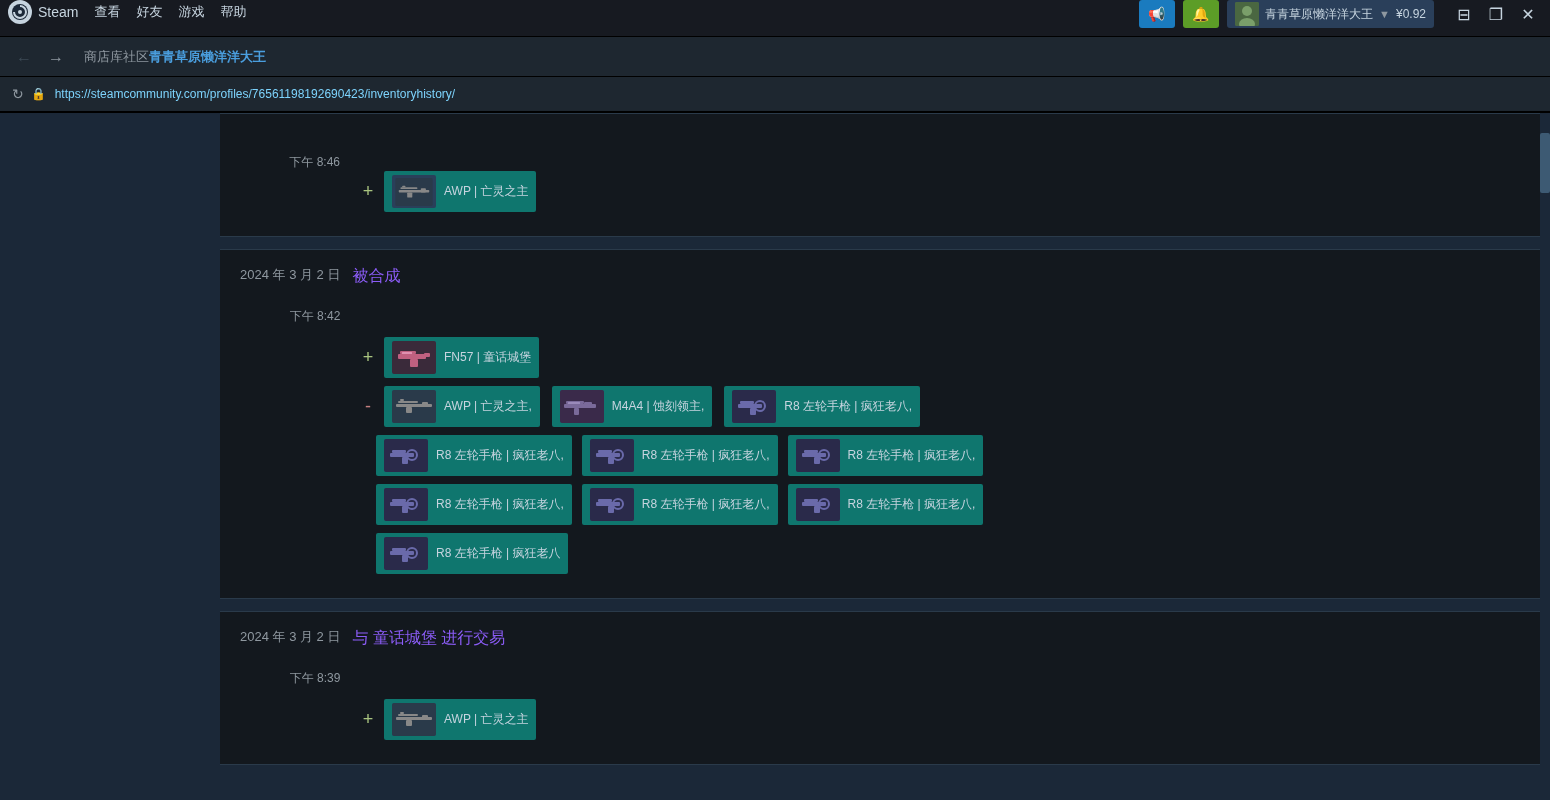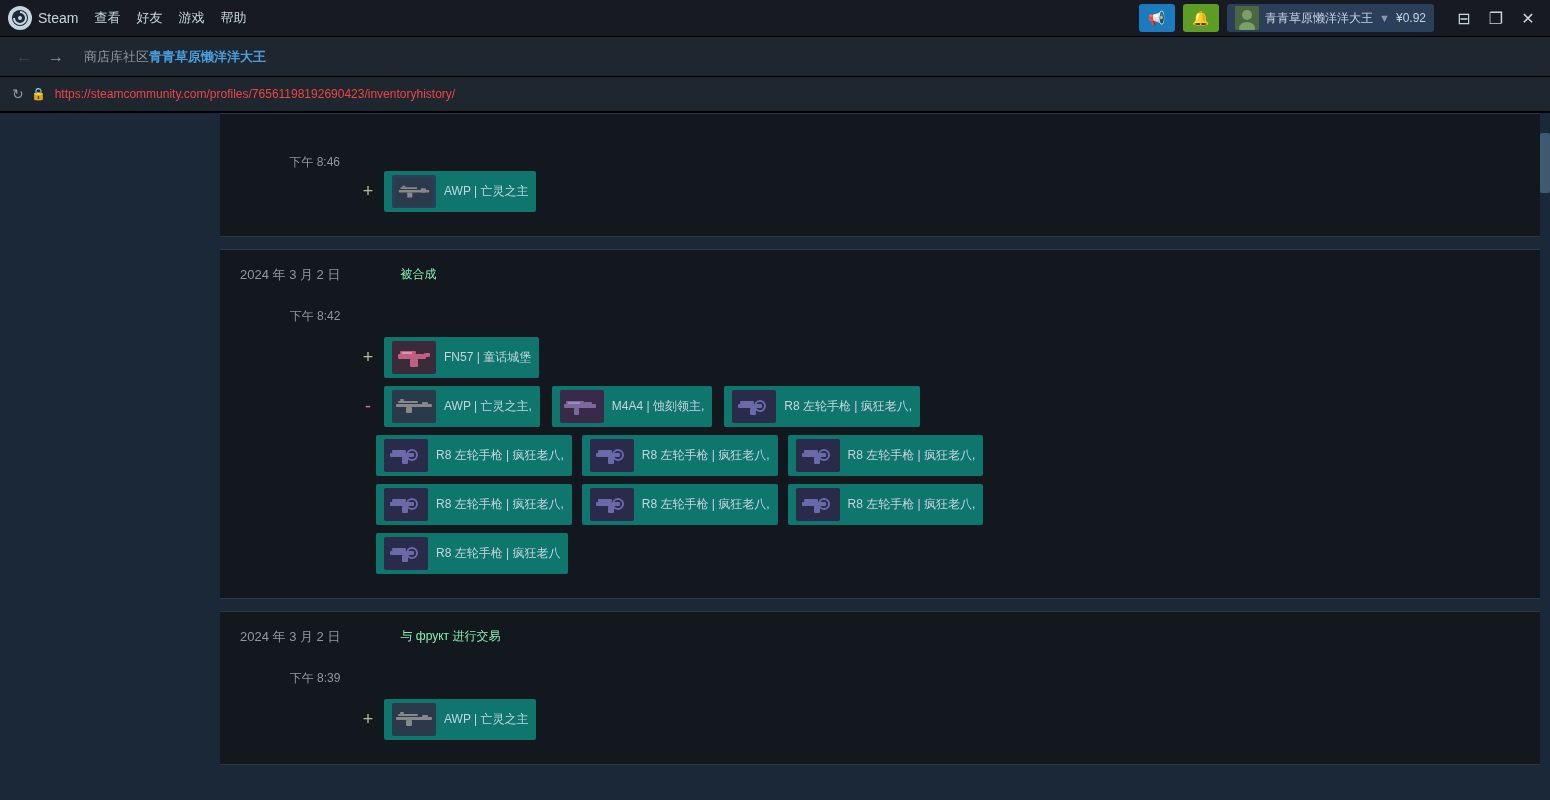--- a/index.html
+++ b/index.html
@@ -10,21 +10,21 @@
       font-family: "Microsoft YaHei", "SimHei", Arial, sans-serif;
       color: #c6d4df;
       overflow: hidden;
     }
 
     
     .titlebar {
       height: 37px;
       background: #171a21;
       display: flex;
-      align-items: center;
+      align-items: flex-start;
       justify-content: space-between;
       padding: 0 8px;
       border-bottom: 1px solid #000;
     }
     .titlebar-left {
       display: flex;
       align-items: center;
       gap: 16px;
     }
     .steam-logo {
@@ -163,21 +163,21 @@
       color: #8f98a0;
       font-size: 14px;
       cursor: pointer;
     }
     .lock-icon {
       color: #8f98a0;
       font-size: 12px;
     }
     .url-text {
       font-size: 12px;
-      color: #ef4444;
+      color: #7dd3fc;
     }
 
     
     .main-content {
       height: calc(800px - 37px - 40px - 36px);
       display: flex;
       overflow: hidden;
     }
 
     
@@ -216,23 +216,22 @@
     .entry-date-main {
       font-size: 13px;
       color: #8f98a0;
     }
     .entry-date-time {
       font-size: 12px;
       color: #8f98a0;
       margin-top: 24px;
     }
     .entry-action {
-      font-size: 12px;
-      color: #86efac;
-      margin-left: 48px;
+      font-size: 16px;
+      color: #8b5cf6;
     }
 
     .item-row {
       display: flex;
       align-items: center;
       gap: 8px;
       margin-bottom: 8px;
       margin-left: 120px;
     }
     .item-sign {
@@ -579,21 +578,21 @@
         </div>
       </div>
     </div>
 
     <div class="history-entry">
       <div style="display:flex;align-items:flex-start;gap:12px;margin-bottom:12px;">
         <div class="entry-date">
           <div class="entry-date-main">2024 年 3 月 2 日</div>
           <div class="entry-date-time">下午 8:39</div>
         </div>
-        <div class="entry-action">与 фрукт 进行交易</div>
+        <div class="entry-action">与 童话城堡 进行交易</div>
       </div>
 
       <div class="item-row">
         <span class="item-sign plus">+</span>
         <div class="item-card">
           <div class="item-img">
             <svg width="44" height="33" viewBox="0 0 44 33">
               <rect width="44" height="33" fill="#2a3a4a" rx="2"></rect>
               <g fill="#888">
                 <rect x="4" y="14" width="36" height="3" rx="1"></rect>

